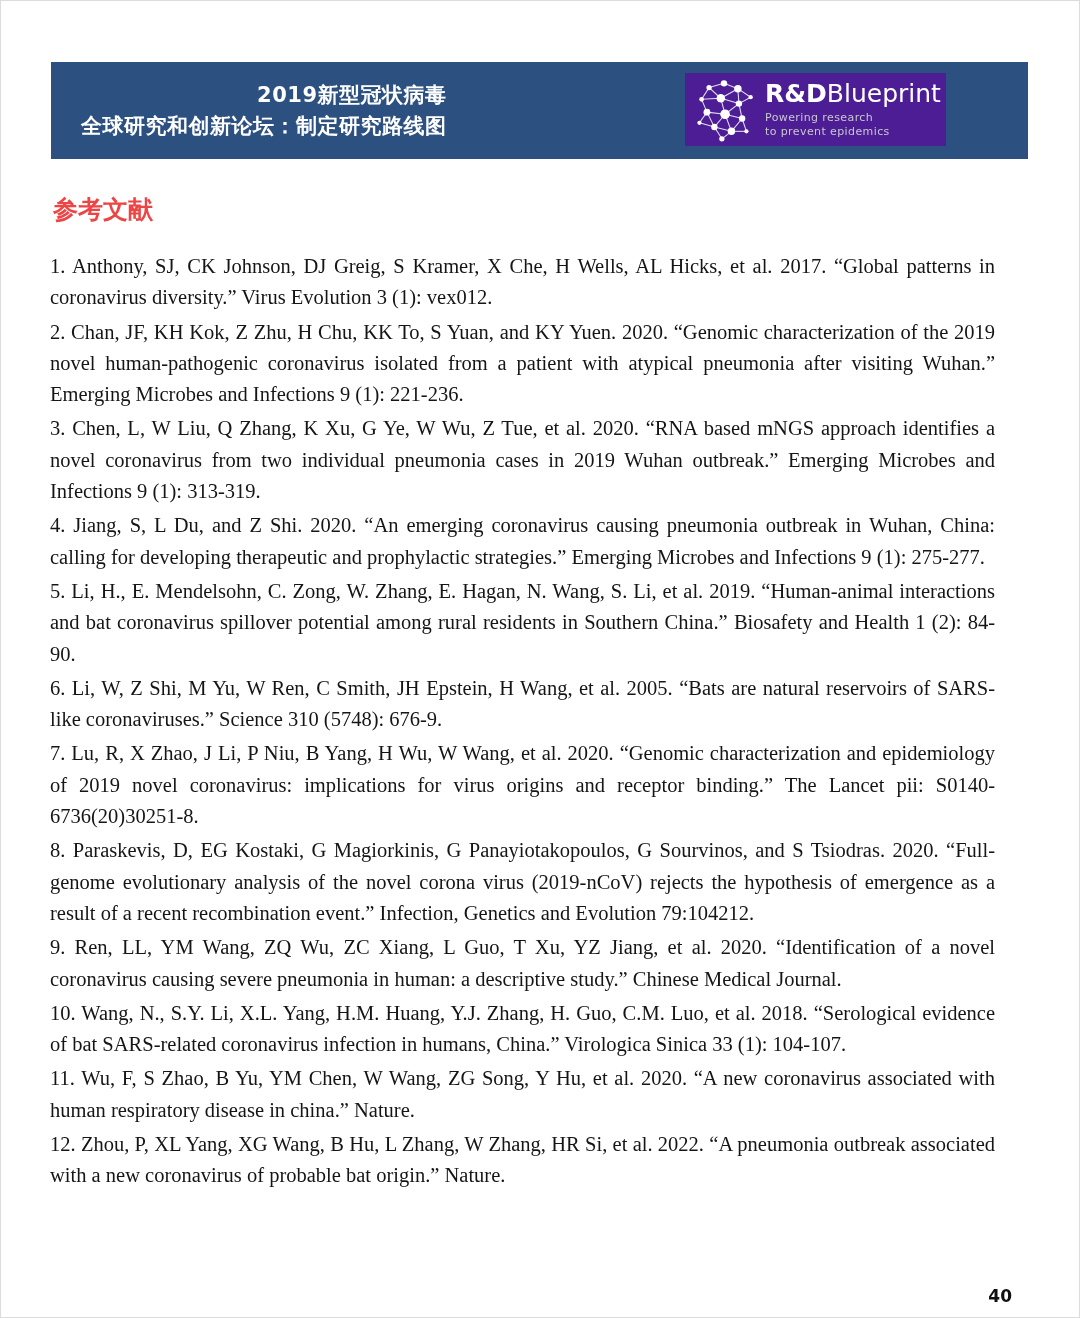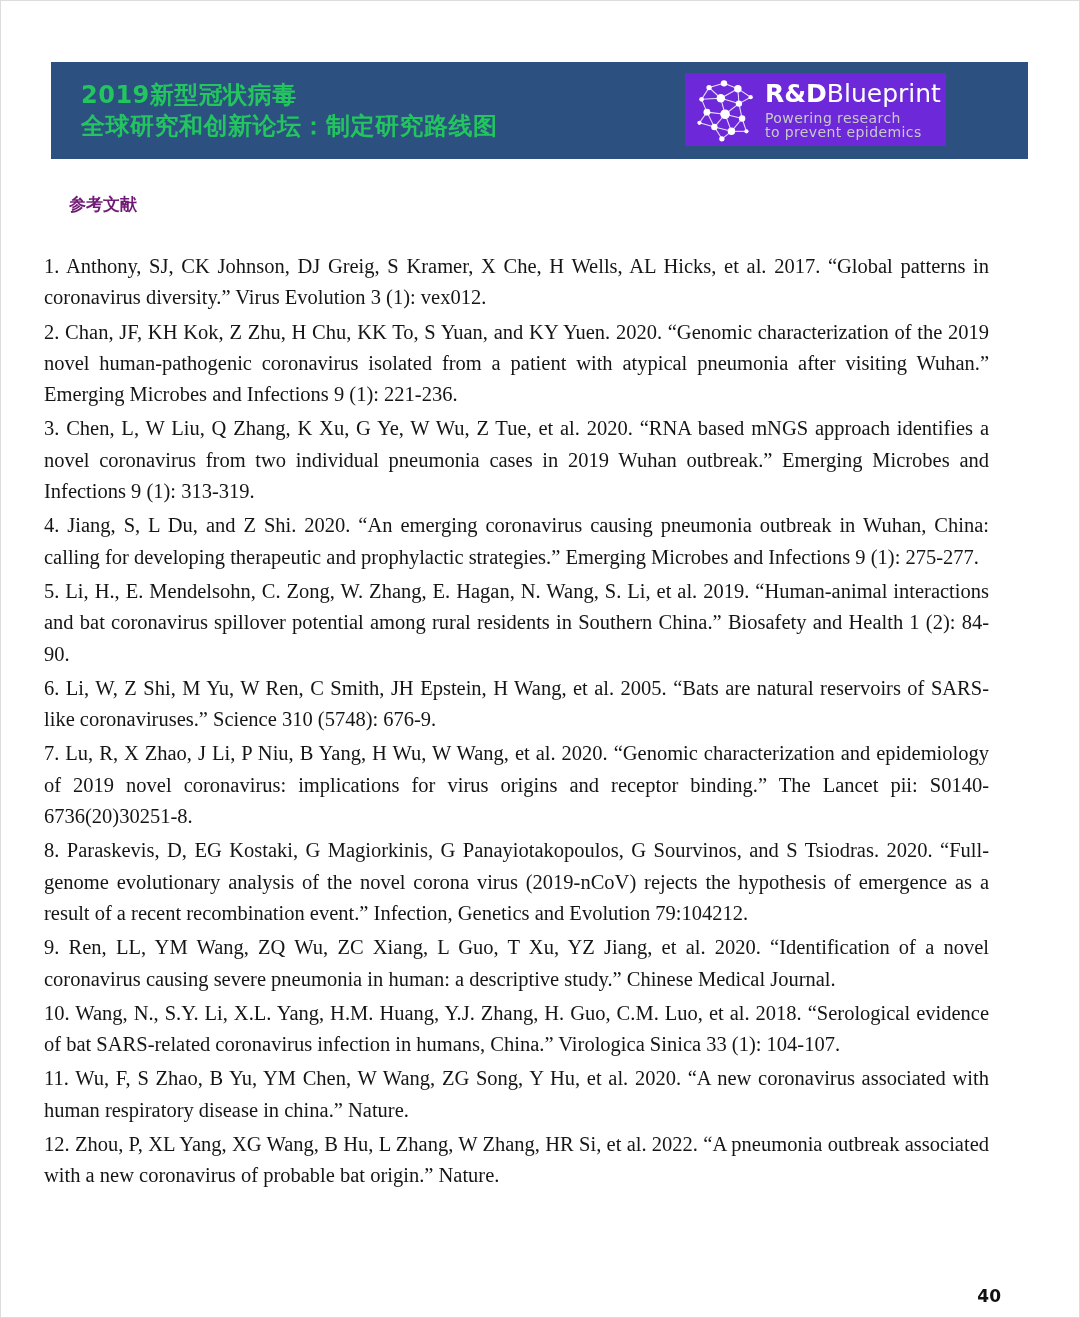--- a/index.html
+++ b/index.html
@@ -17,70 +17,71 @@
     box-shadow: inset 0 0 0 1px #dcdcdc;
   }
   
   .banner {
     position: absolute; left: 51px; top: 62px;
     width: 977px; height: 97px;
     background: #2c5080;
   }
   .banner-titles {
     position: absolute; left: 30px; top: 18px;
-    color: #22c55e;
+    color: #ffffff;
     font-family: "DejaVu Sans", sans-serif;
     font-weight: bold;
-    font-size: 24px;
+    font-size: 21px;
     line-height: 31px;
     letter-spacing: 0.5px;
     white-space: nowrap;
+    text-align: right;
   }
   
   .logo {
     position: absolute; right: 82px; top: 11px;
     width: 261px; height: 73px;
-    background: #6d28d9;
+    background: #4c1d95;
     display: flex; align-items: center;
     padding: 3px 8px 3px 4px;
   }
   .globe-wrap { width: 70px; height: 67px; flex: 0 0 auto; display:flex; align-items:center; justify-content:center; }
   .logo-text { flex: 1; padding-left: 6px; }
   .brand {
     font-family: "DejaVu Sans", sans-serif;
     color: #ffffff; font-size: 25px; line-height: 26px;
     white-space: nowrap;
   }
   .brand .b { font-weight: bold; }
   .tagline {
     font-family: "DejaVu Sans", sans-serif;
-    color: #c7c9cb; font-size: 14px; line-height: 14px;
+    color: #c7c9cb; font-size: 11px; line-height: 14px;
     margin-top: 4px; letter-spacing: 0.4px;
     white-space: nowrap;
   }
   
   .section-heading {
-    position: absolute; left: 69px; top: 193px;
+    position: absolute; left: 53px; top: 193px;
     font-family: "DejaVu Sans", sans-serif;
-    font-size: 17px; font-weight: bold;
-    color: #701a75;
+    font-size: 25px; font-weight: bold;
+    color: #ef4444;
   }
   
   .refs {
-    position: absolute; left: 44px; top: 251px;
+    position: absolute; left: 50px; top: 251px;
     width: 945px;
     font-size: 20.5px;
     line-height: 31.3px;
     text-align: justify;
     color: #151515;
   }
   .refs p.ref { margin: 0 0 3px 0; }
   
   .page-number {
-    position: absolute; right: 79px; bottom: 12px;
+    position: absolute; right: 68px; bottom: 12px;
     font-family: "DejaVu Sans", sans-serif;
     font-weight: bold; font-size: 17px; color: #111111;
   }
 </style>
 </head>
 <body>
 
 <div class="page">
 
   <header class="banner">

